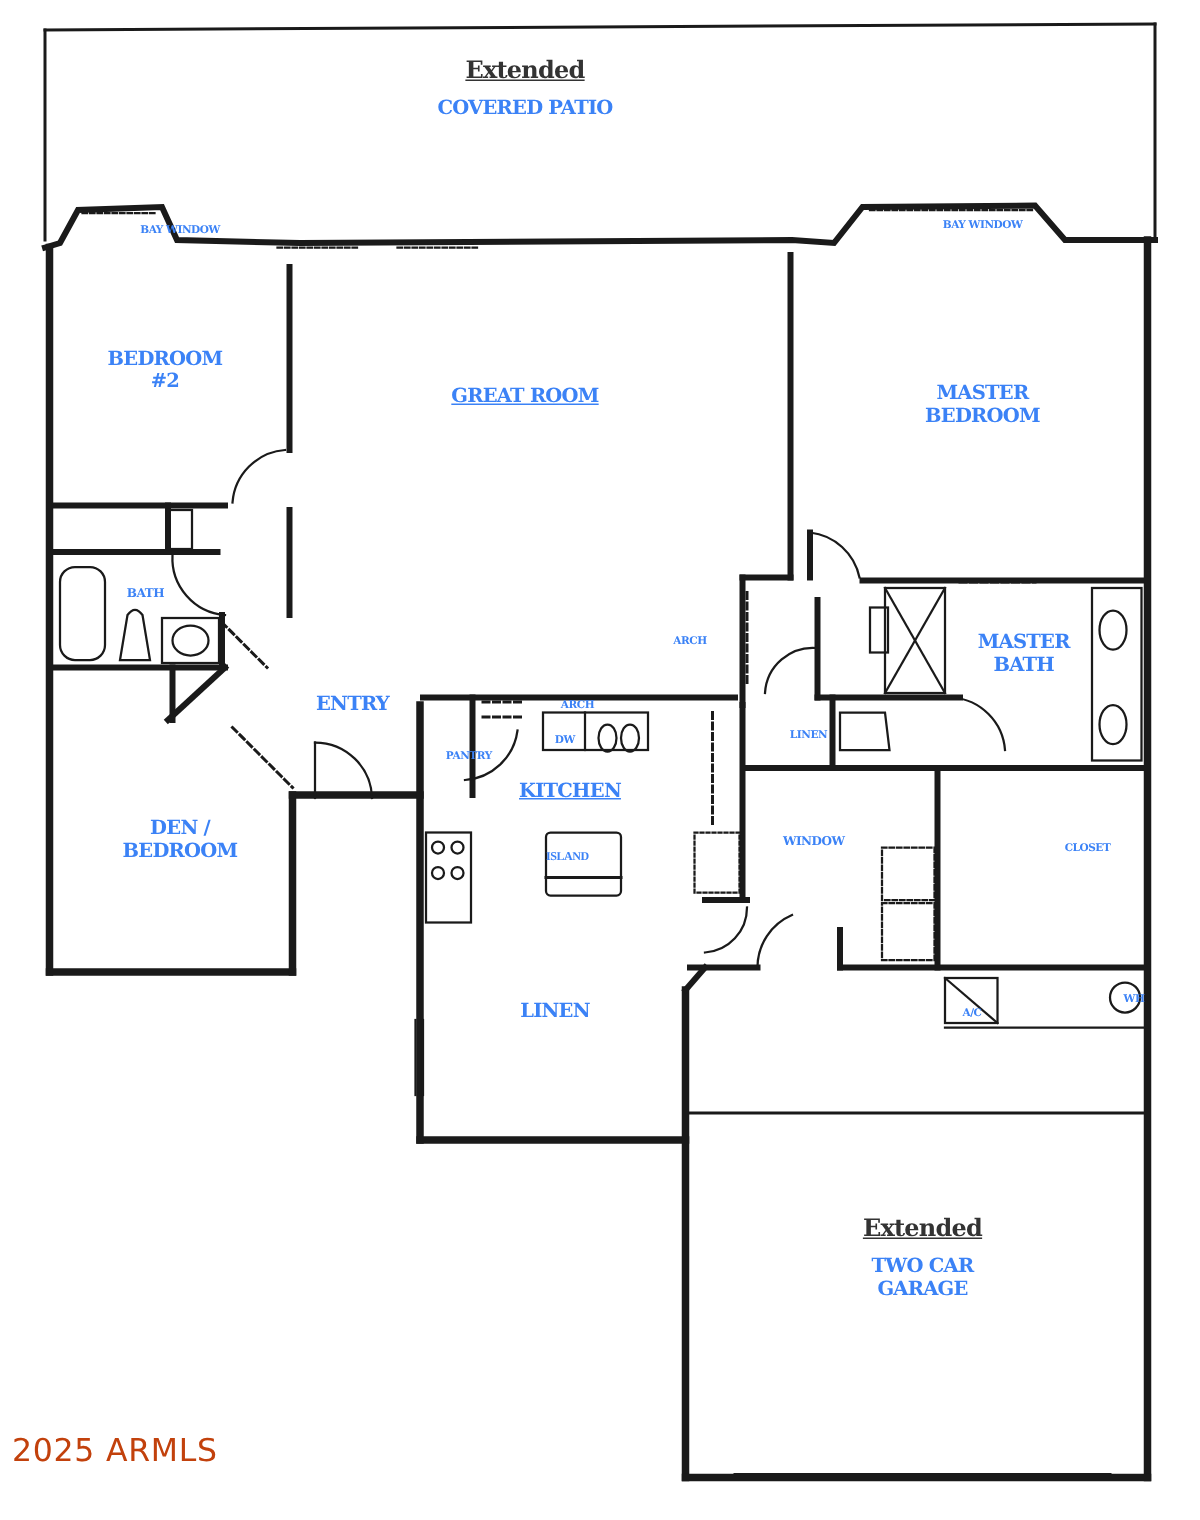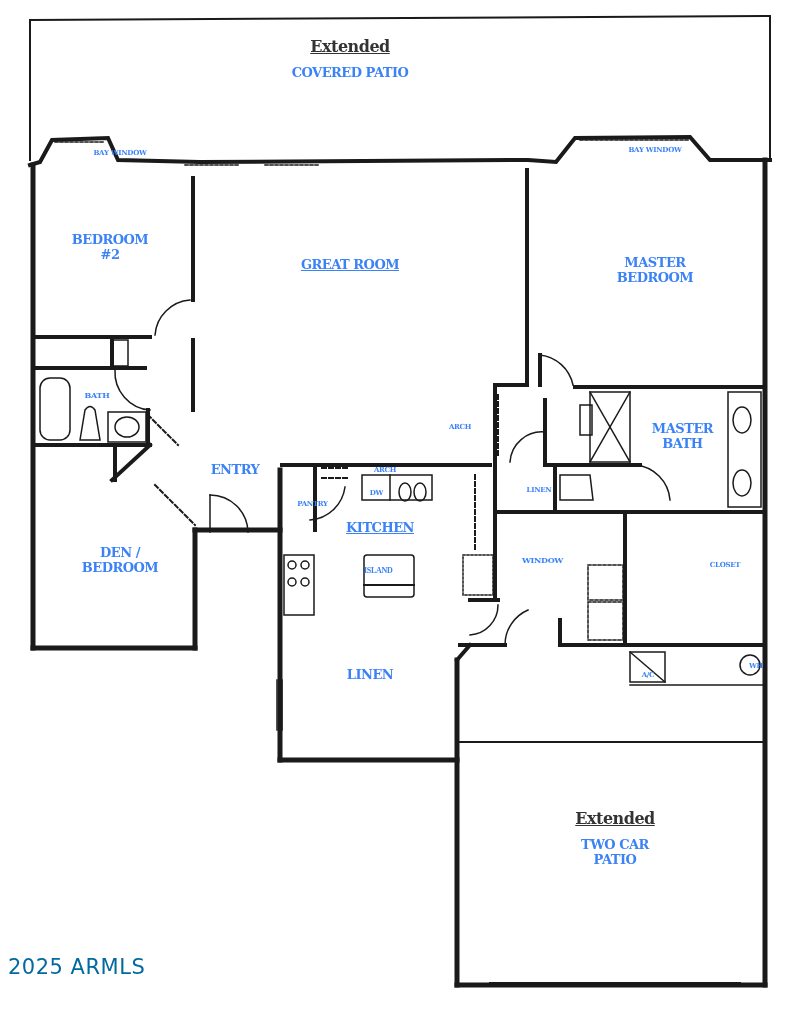--- a/index.html
+++ b/index.html
@@ -3,21 +3,21 @@
   <meta charset="utf-8">
   <style>
     html, body { margin: 0; padding: 0; background: #ffffff; }
     body { width: 800px; height: 1013px; position: relative; overflow: hidden; font-family: "DejaVu Serif", serif; }
     #plan { position: absolute; left: 0; top: 0; }
     .lbl { position: absolute; font-family: "DejaVu Serif", serif; font-weight: bold; color: #3b82f6; text-align: center; line-height: 1.15; letter-spacing: -0.5px; white-space: pre-line; }
     .lbl-big { font-size: 16px; color: #333; text-decoration: underline; }
     .lbl-room { font-size: 13px; }
     .lbl-small { font-size: 8px; letter-spacing: -0.3px; }
     .lbl-tiny { font-size: 7px; letter-spacing: -0.3px; }
-    .copyright { position: absolute; left: 8px; top: 955px; font-family: "DejaVu Sans", sans-serif; font-size: 21px; color: #0369a1; letter-spacing: 0.5px; }
+    .copyright { position: absolute; left: 8px; top: 955px; font-family: "DejaVu Sans", sans-serif; font-size: 21px; color: #c2410c; letter-spacing: 0.5px; }
   </style>
 </head>
 <body>
 
 <svg id="plan" width="800" height="1013" viewBox="0 0 800 1013" xmlns="http://www.w3.org/2000/svg">
   <g stroke="#1a1a1a" fill="none" stroke-linecap="square">
 
     <g stroke-width="2">
       <line x1="30" y1="20" x2="770" y2="16"></line>
       <line x1="30" y1="20" x2="30" y2="160"></line>
@@ -190,15 +190,15 @@
 <div class="lbl lbl-tiny" style="left:514px;top:486px;width:50px;">LINEN</div>
 <div class="lbl lbl-small" style="left:500px;top:556px;width:85px;">WINDOW</div>
 <div class="lbl lbl-tiny" style="left:690px;top:561px;width:70px;">CLOSET</div>
 <div class="lbl lbl-room" style="left:70px;top:546px;width:100px;">DEN /
 BEDROOM</div>
 <div class="lbl lbl-room" style="left:330px;top:668px;width:80px;">LINEN</div>
 <div class="lbl lbl-tiny" style="left:740px;top:662px;width:32px;">WH</div>
 <div class="lbl lbl-tiny" style="left:633px;top:671px;width:30px;">A/C</div>
 <div class="lbl lbl-big" style="left:560px;top:810px;width:110px;">Extended</div>
 <div class="lbl lbl-room" style="left:560px;top:838px;width:110px;">TWO CAR
-PATIO</div>
+GARAGE</div>
 
 <div class="copyright">2025 ARMLS</div>
 
 </body></html>

